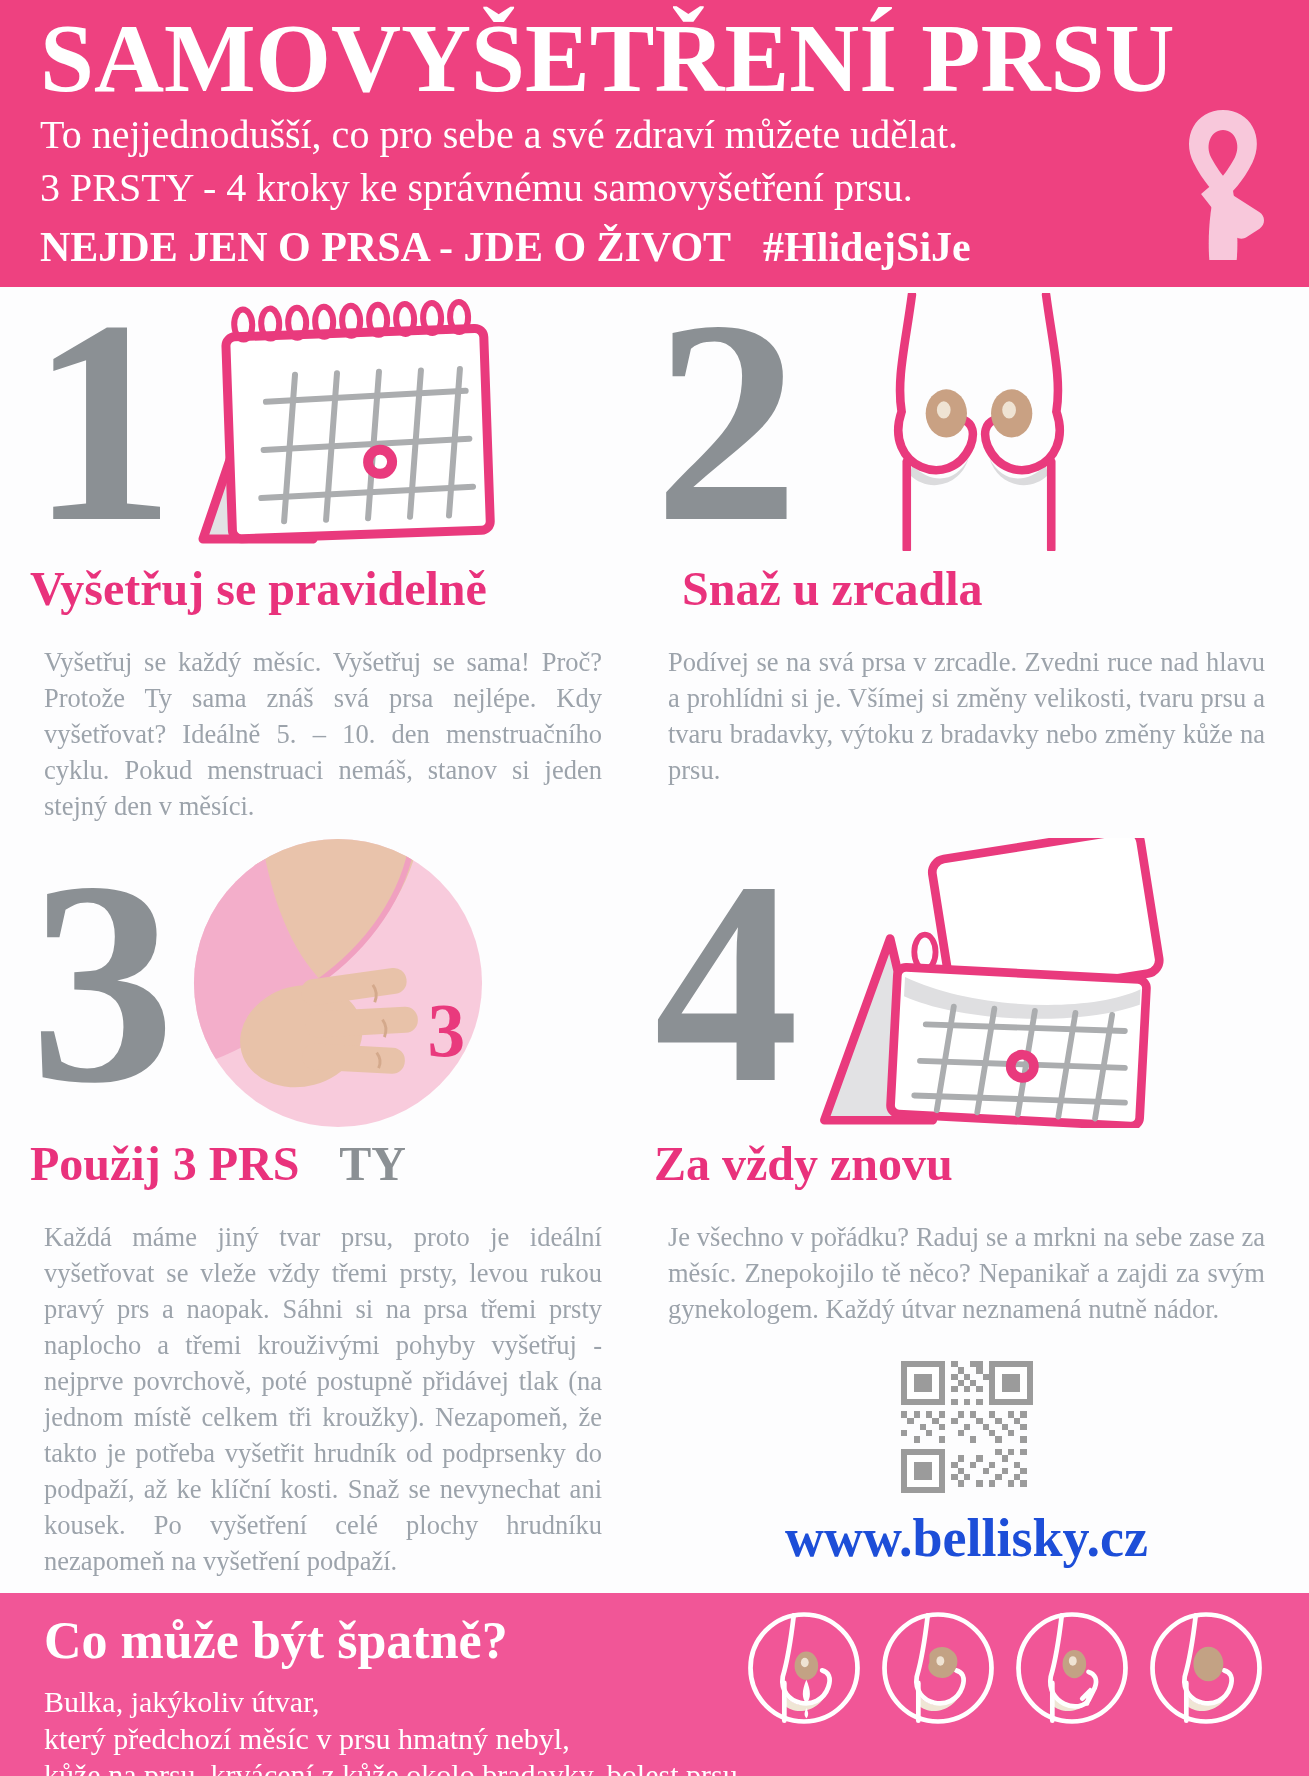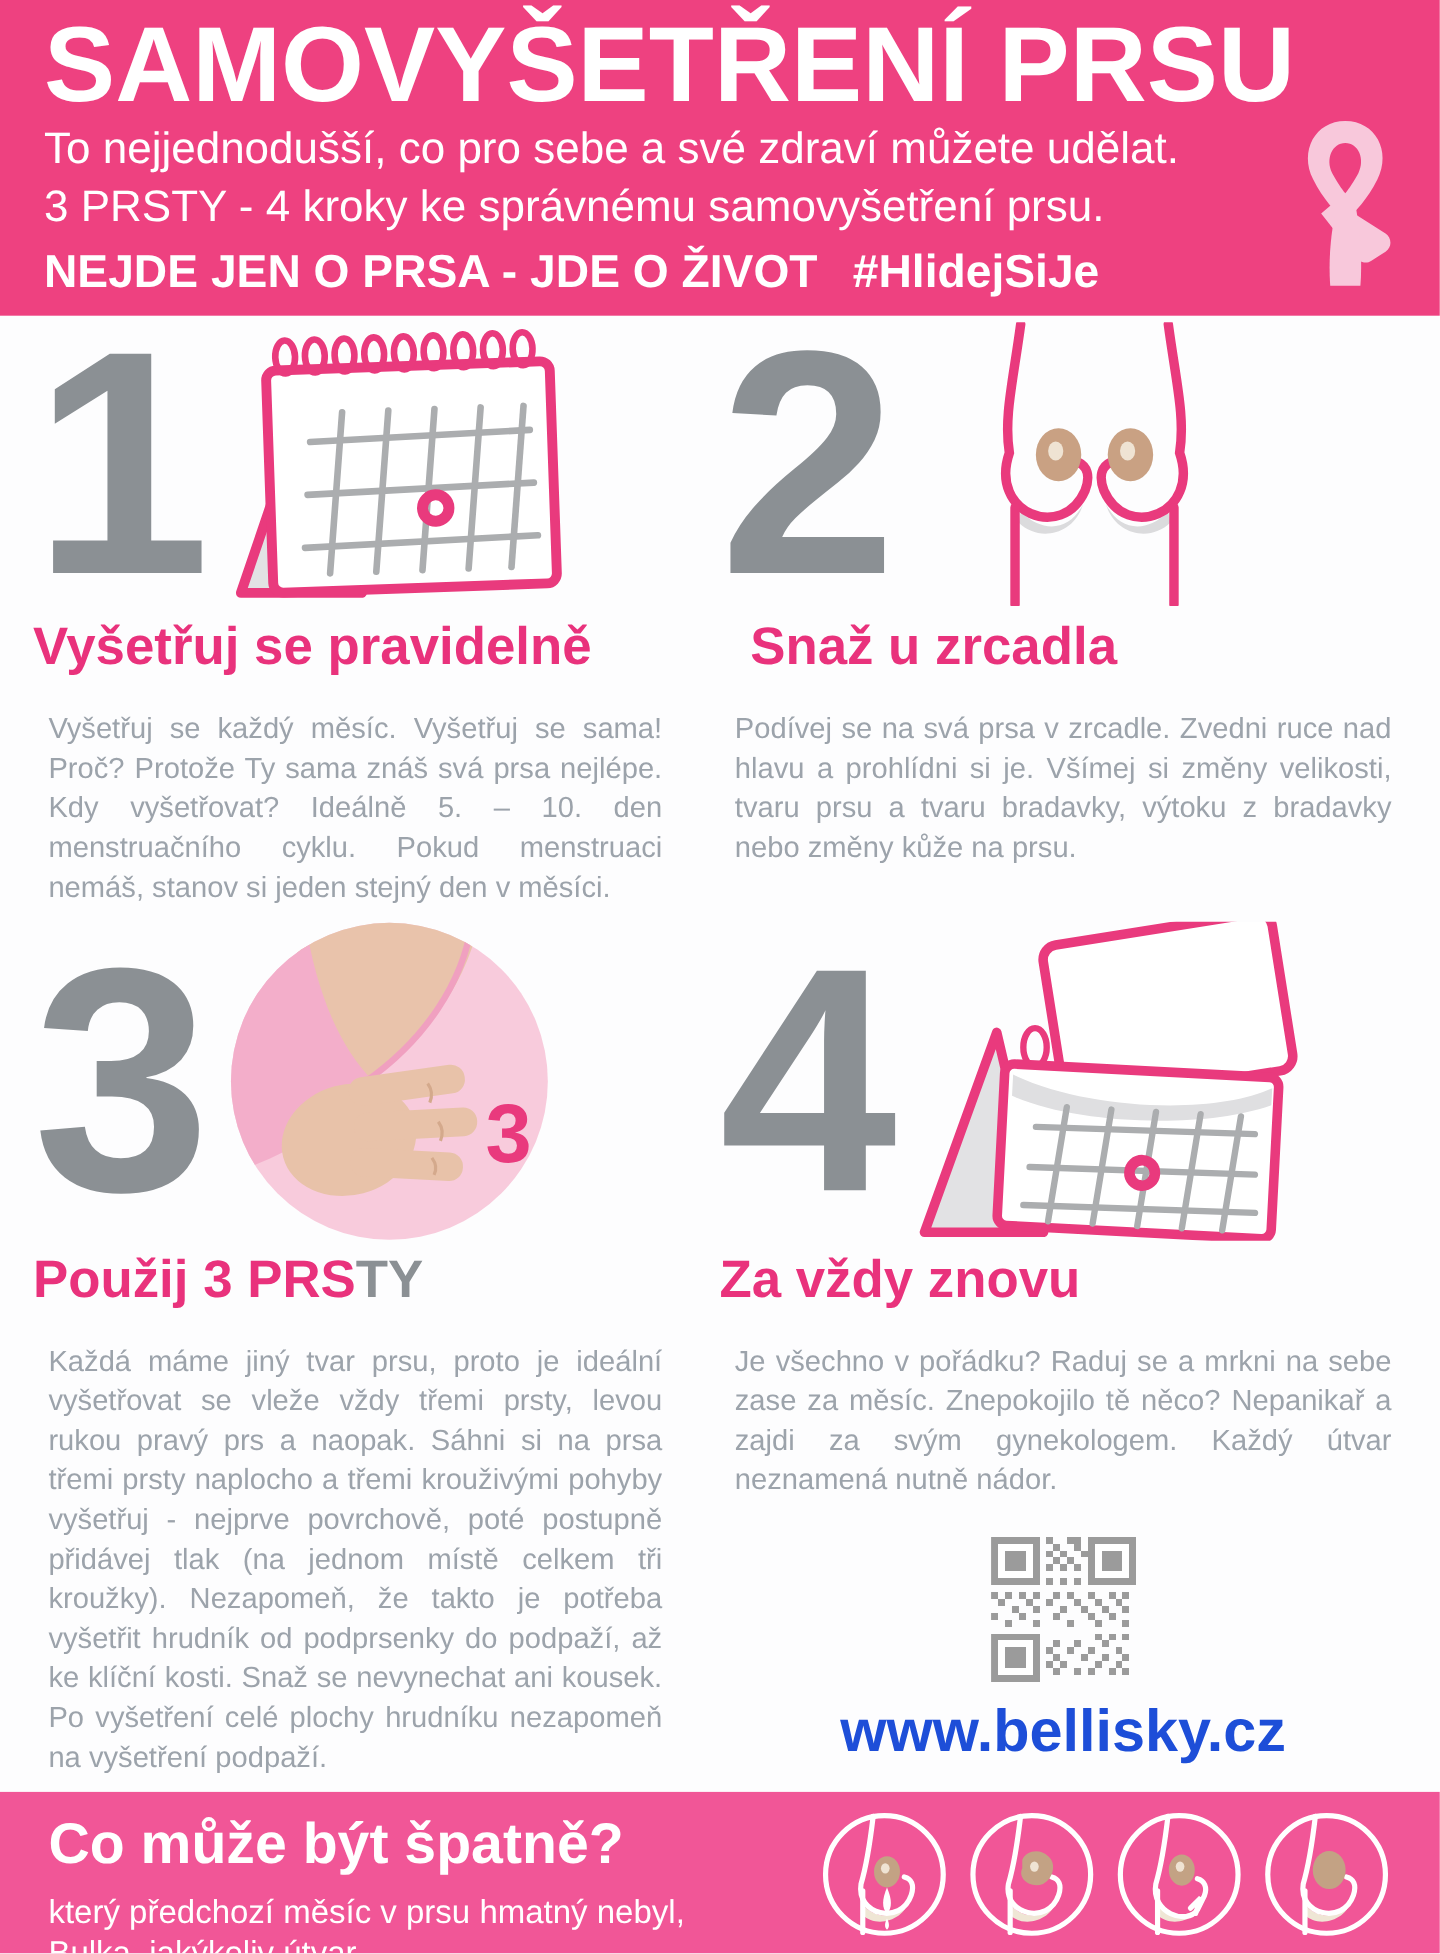--- a/index.html
+++ b/index.html
@@ -1,34 +1,34 @@
 <!DOCTYPE html>
 <html><head>
 <meta charset="utf-8">
 <style>
   html,body{margin:0;padding:0;background:#ffffff;}
   .page{position:relative;width:1309px;height:1776px;overflow:hidden;background:#FDFDFE;
-        font-family:Liberation Sans, sans-serif;display:flex;flex-direction:column;}
+        font-family:Liberation Serif, serif;display:flex;flex-direction:column;}
 
   
   .header{background:#EE4180;color:#fff;padding:10px 40px 16px;position:relative;flex:0 0 auto;}
   .header h1{margin:0;font-size:97px;line-height:1.0;font-weight:700;white-space:nowrap;letter-spacing:0px;}
   .sub{font-size:40px;line-height:1.22;font-weight:400;margin-top:4px;}
   .tagline-row{display:flex;align-items:baseline;gap:32px;margin-top:10px;font-weight:700;font-size:42px;}
   .ribbon{position:absolute;right:22px;top:100px;}
 
   
   .main{padding:4px 30px 0;display:grid;grid-template-columns:586px 625px;column-gap:38px;flex:0 0 auto;}
   .step{display:flex;flex-direction:column;}
   .illus{display:flex;align-items:center;}
   .illus-r1{height:262px;}
   .illus-r2{height:290px;}
   .num{font-weight:700;color:#8B9094;font-size:290px;line-height:0.9;letter-spacing:-8px;flex:0 0 auto;}
   .step h2{color:#E9327C;font-size:48px;font-weight:700;margin:8px 0 14px;}
-  .step h2 .h-gray{color:#8B9094;}
+  .step h2 .h-gray{color:#8B9094;margin-left:40px;}
   .step p{color:#9CA3AB;font-size:26.5px;line-height:1.36;text-align:justify;margin:14px;}
   .indent2 h2{margin-left:28px;}
   .qr-row{display:flex;justify-content:center;margin:20px 0 6px;}
   .url{display:block;text-align:center;color:#1d4ed8;font-size:54px;font-weight:700;margin-top:8px;text-decoration:none;}
 
   
   .footer{margin-top:auto;background:#F15697;color:#fff;padding:14px 44px 16px;flex:0 0 auto;}
   .footer-top{display:flex;justify-content:space-between;align-items:flex-start;}
   .footer h2{margin:4px 0 14px;font-size:52px;font-weight:700;}
   .f-line{font-size:30px;line-height:1.22;font-weight:400;}
@@ -196,22 +196,22 @@
         </svg>
       </div>
       <a class="url" href="#">www.bellisky.cz</a>
     </section>
   </main>
 
   <footer class="footer">
     <div class="footer-top">
       <div class="footer-left">
         <h2>Co může být špatně?</h2>
+        <div class="f-line">Bulka, jakýkoliv útvar,</div>
         <div class="f-line">který předchozí měsíc v prsu hmatný nebyl,</div>
-        <div class="f-line">Bulka, jakýkoliv útvar,</div>
       </div>
       <div class="circles">
 
         <svg width="118" height="118" viewBox="0 0 150 150">
           <circle cx="75" cy="75" r="68" fill="none" stroke="#ffffff" stroke-width="6"></circle>
           <path d="M50 110 C68 130 94 124 104 102 C100 128 66 138 50 122 Z" fill="#EFE6D5"></path>
           <g fill="none" stroke="#ffffff" stroke-width="6" stroke-linecap="round">
             <path d="M62 8 C58 42 54 66 48 86 C42 122 94 134 106 99 C110 87 106 80 98 78"></path>
             <path d="M50 94 L50 142"></path>
           </g>

